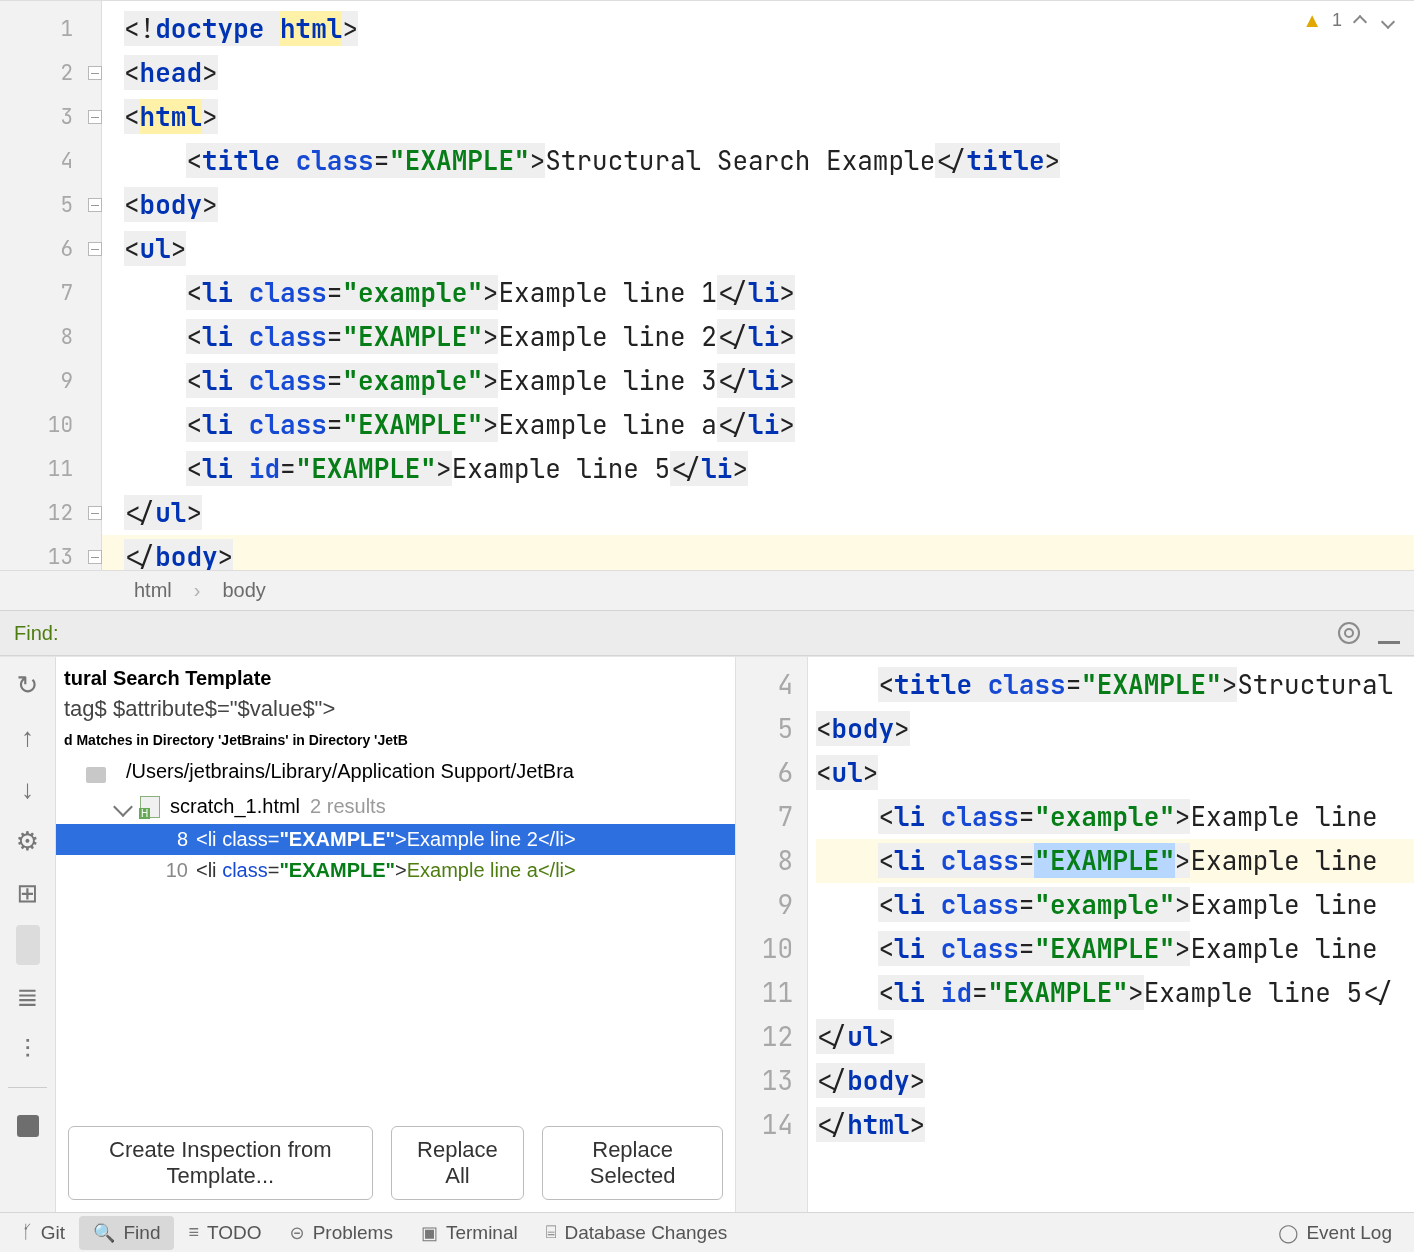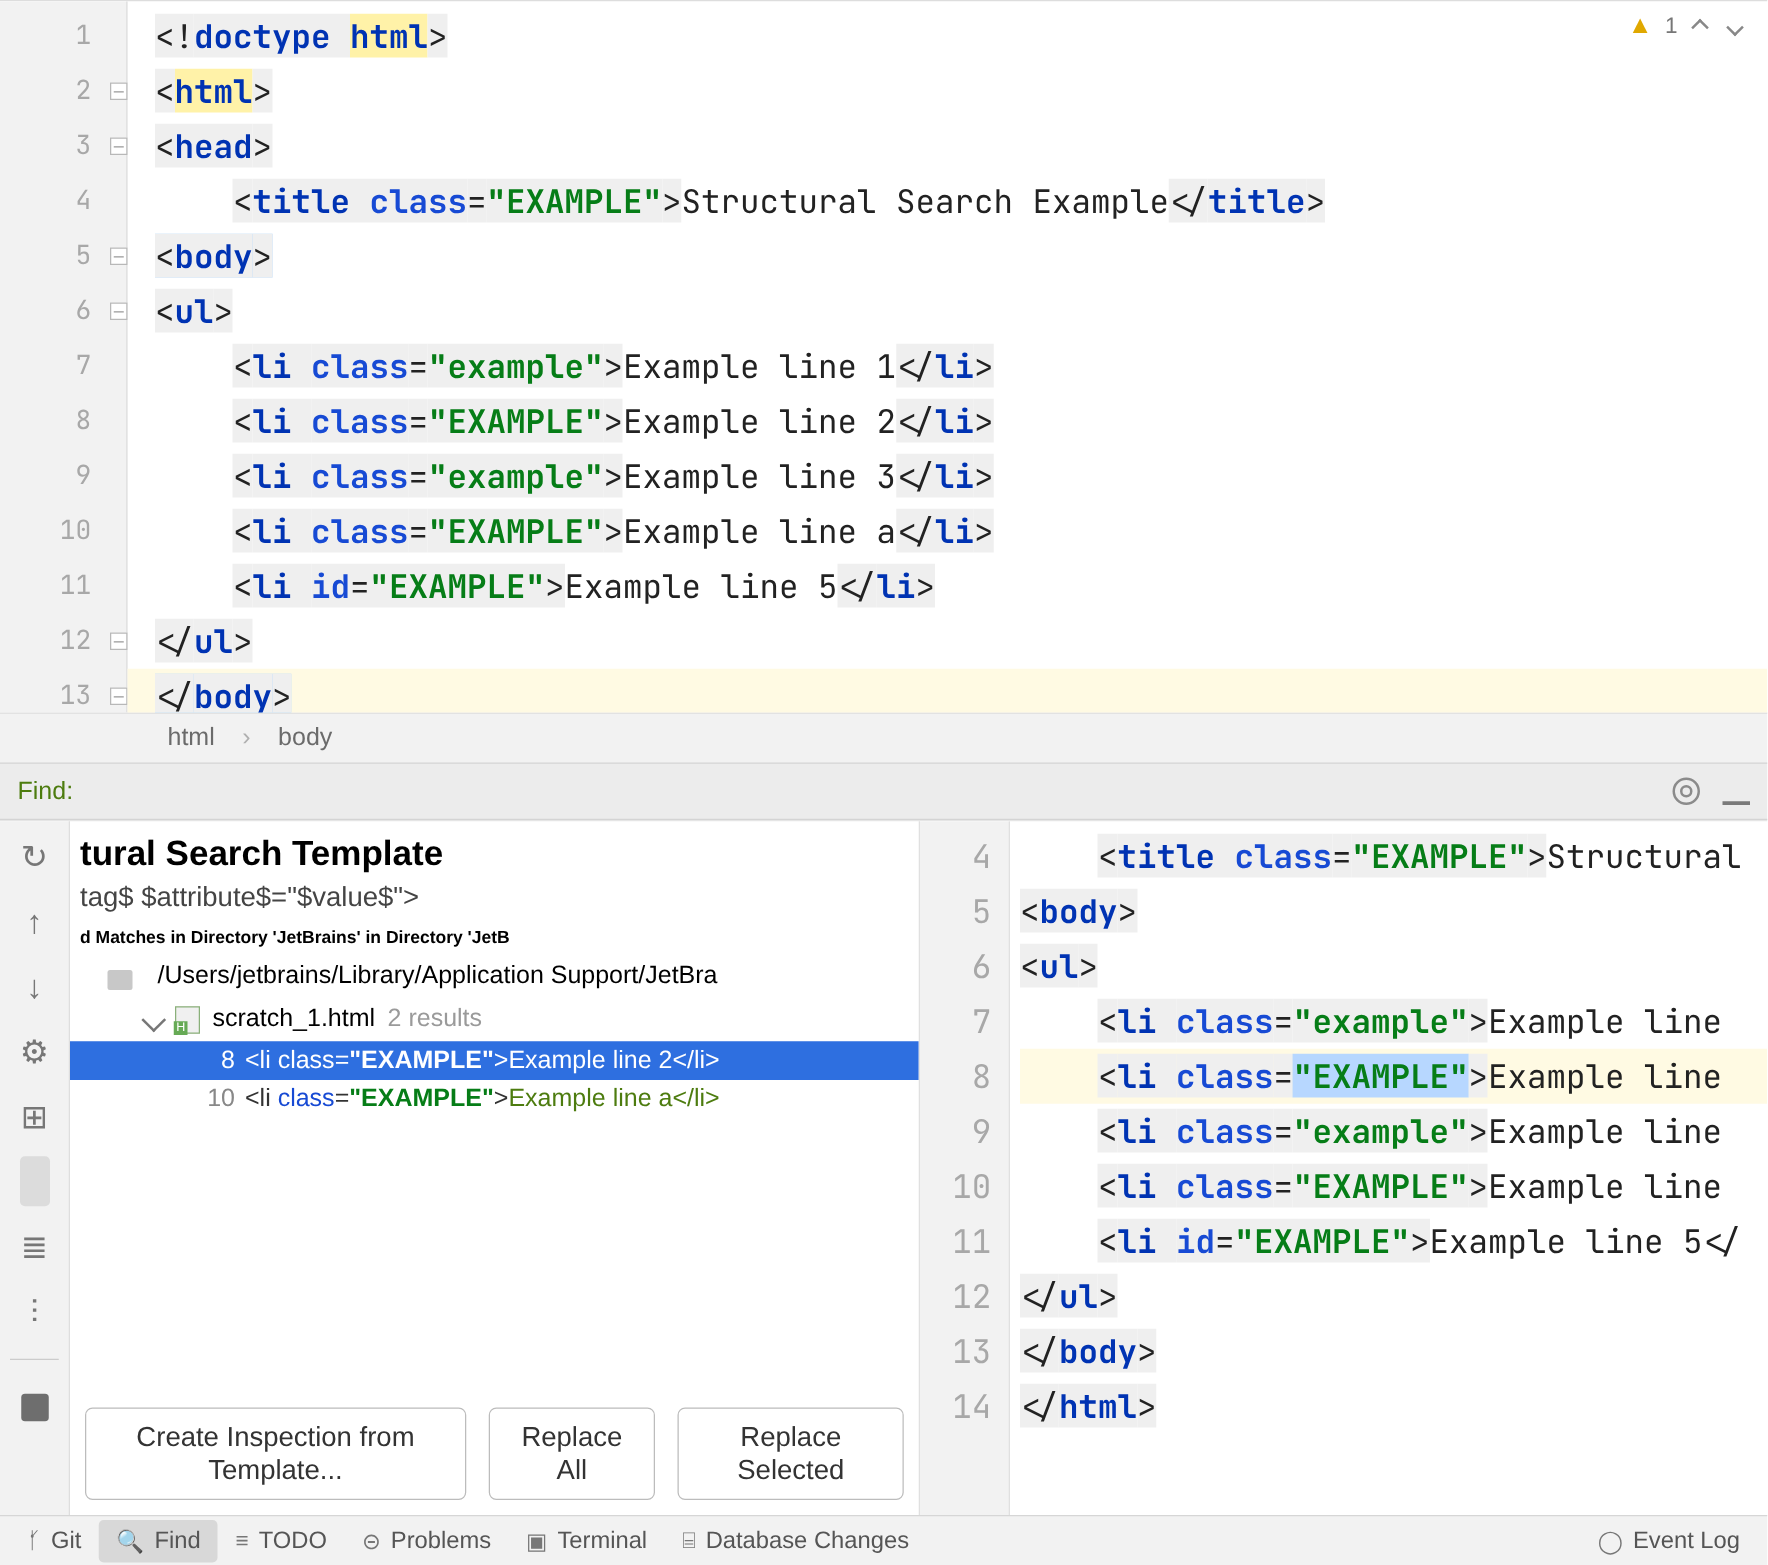--- a/index.html
+++ b/index.html
@@ -153,21 +153,21 @@
   .sidetools .square { width:22px; height:22px; background:#6e6e6e; border-radius:3px; }
   .sidetools .divider { width: 70%; height:1px; background:#ccc; margin:6px 0; }
 
   .results {
     flex: 1;
     overflow: hidden;
     font-size: 20px;
     display:flex; flex-direction:column;
     border-right: 1px solid #e0e0e0;
   }
-  .results .hdr { padding: 10px 8px 2px; font-weight: 700; font-size: 28px; white-space: nowrap; overflow:hidden; }
+  .results .hdr { padding: 10px 8px 2px; font-weight: 700; font-size: 20px; white-space: nowrap; overflow:hidden; }
   .results .sub { padding: 4px 8px; color: #444; font-size: 22px; white-space: nowrap; overflow:hidden; }
   .results .lvl1 { padding: 6px 8px; font-weight: 700; font-size: 14px; white-space:nowrap; overflow:hidden; }
   .results .lvl2 { padding: 6px 8px 6px 12px; color:#444; white-space:nowrap; overflow:hidden; }
   .results .lvl2 .cnt { color:#9a9a9a; margin-left:12px; }
   .results .lvl3 { padding: 6px 8px 6px 30px; white-space:nowrap; overflow:hidden; display:flex; align-items:flex-end; gap:20px; }
   .results .folder { width:20px; height:16px; background:#c8c8c8; border-radius:2px; display:inline-block; flex:none; }
   .results .lvl4 { padding: 6px 8px 6px 60px; display:flex; align-items:center; gap:10px; white-space:nowrap; overflow:hidden; }
   .results .chev-s { width:14px; height:14px; border:2px solid #777; border-top:none; border-right:none; transform:rotate(-45deg); display:inline-block; flex:none; }
   .results .fileico { width:20px; height:22px; background:#f0f0f0; border:1px solid #8ab07a; position:relative; flex:none; }
   .results .fileico::before { content:"H"; position:absolute; bottom:-2px; left:-2px; font-size:10px; background:#66aa55; color:#fff; padding:0 2px; }
@@ -233,22 +233,22 @@
       <div class="ln">7</div>
       <div class="ln">8</div>
       <div class="ln">9</div>
       <div class="ln">10</div>
       <div class="ln">11</div>
       <div class="ln">12<span class="fold"></span></div>
       <div class="ln">13<span class="fold"></span></div>
     </div>
   <div class="code-area mono" id="code-main">
       <div class="row"><span class="tok-p">&lt;!</span><span class="tok-p tok-kw">doctype </span><span class="tok-p tok-kw hl-y">html</span><span class="tok-p">&gt;</span></div>
+      <div class="row"><span class="tok-p">&lt;</span><span class="tok-p tok-kw">head</span><span class="tok-p">&gt;</span></div>
       <div class="row"><span class="tok-p">&lt;</span><span class="tok-p tok-kw hl-y">html</span><span class="tok-p">&gt;</span></div>
-      <div class="row"><span class="tok-p">&lt;</span><span class="tok-p tok-kw">head</span><span class="tok-p">&gt;</span></div>
       <div class="row">    <span class="tok-p">&lt;</span><span class="tok-p tok-kw">title </span><span class="tok-p tok-at">class</span><span class="tok-p">=</span><span class="tok-p tok-str">"EXAMPLE"</span><span class="tok-p">&gt;</span><span class="tok-tx">Structural Search Example</span><span class="tok-p">&lt;/</span><span class="tok-p tok-kw">title</span><span class="tok-p">&gt;</span></div>
       <div class="row"><span class="hl-sel"><span class="tok-p">&lt;</span><span class="tok-p tok-kw">body</span><span class="tok-p">&gt;</span></span></div>
       <div class="row"><span class="tok-p">&lt;</span><span class="tok-p tok-kw">ul</span><span class="tok-p">&gt;</span></div>
       <div class="row">    <span class="tok-p">&lt;</span><span class="tok-p tok-kw">li </span><span class="tok-p tok-at">class</span><span class="tok-p">=</span><span class="tok-p tok-str">"example"</span><span class="tok-p">&gt;</span><span class="tok-tx">Example line 1</span><span class="tok-p">&lt;/</span><span class="tok-p tok-kw">li</span><span class="tok-p">&gt;</span></div>
       <div class="row">    <span class="tok-p">&lt;</span><span class="tok-p tok-kw">li </span><span class="tok-p tok-at">class</span><span class="tok-p">=</span><span class="tok-p tok-str">"EXAMPLE"</span><span class="tok-p">&gt;</span><span class="tok-tx">Example line 2</span><span class="tok-p">&lt;/</span><span class="tok-p tok-kw">li</span><span class="tok-p">&gt;</span></div>
       <div class="row">    <span class="tok-p">&lt;</span><span class="tok-p tok-kw">li </span><span class="tok-p tok-at">class</span><span class="tok-p">=</span><span class="tok-p tok-str">"example"</span><span class="tok-p">&gt;</span><span class="tok-tx">Example line 3</span><span class="tok-p">&lt;/</span><span class="tok-p tok-kw">li</span><span class="tok-p">&gt;</span></div>
       <div class="row">    <span class="tok-p">&lt;</span><span class="tok-p tok-kw">li </span><span class="tok-p tok-at">class</span><span class="tok-p">=</span><span class="tok-p tok-str">"EXAMPLE"</span><span class="tok-p">&gt;</span><span class="tok-tx">Example line a</span><span class="tok-p">&lt;/</span><span class="tok-p tok-kw">li</span><span class="tok-p">&gt;</span></div>
       <div class="row">    <span class="tok-p">&lt;</span><span class="tok-p tok-kw">li </span><span class="tok-p tok-at">id</span><span class="tok-p">=</span><span class="tok-p tok-str">"EXAMPLE"</span><span class="tok-p">&gt;</span><span class="tok-tx">Example line 5</span><span class="tok-p">&lt;/</span><span class="tok-p tok-kw">li</span><span class="tok-p">&gt;</span></div>
       <div class="row"><span class="tok-p">&lt;/</span><span class="tok-p tok-kw">ul</span><span class="tok-p">&gt;</span></div>
       <div class="row caret"><span class="hl-sel"><span class="tok-p">&lt;/</span><span class="tok-p tok-kw">body</span><span class="tok-p">&gt;</span></span></div>

